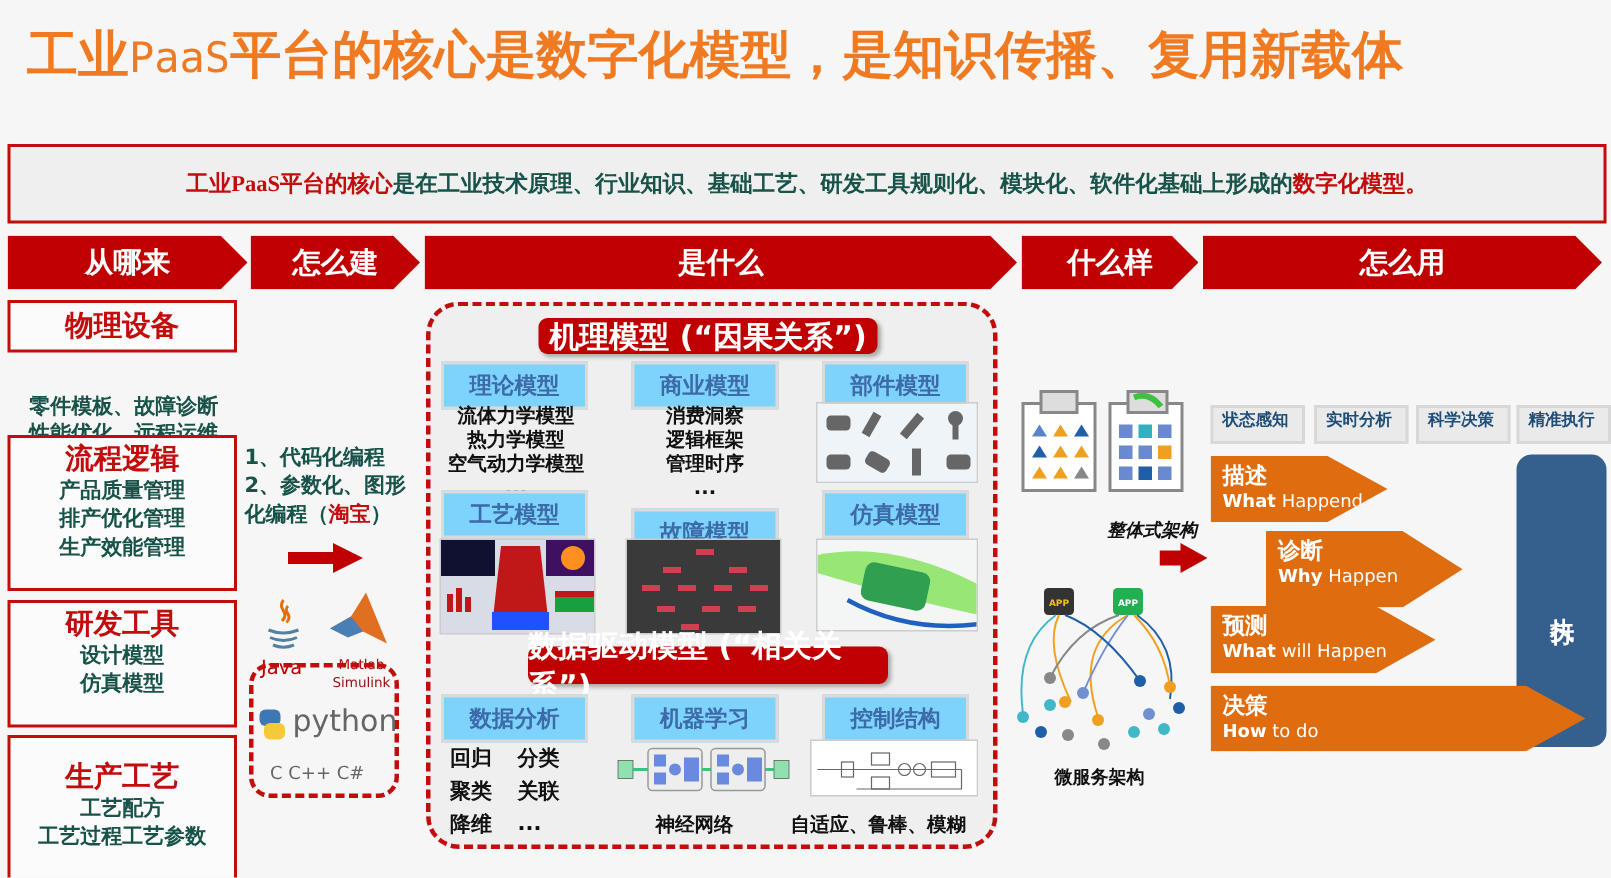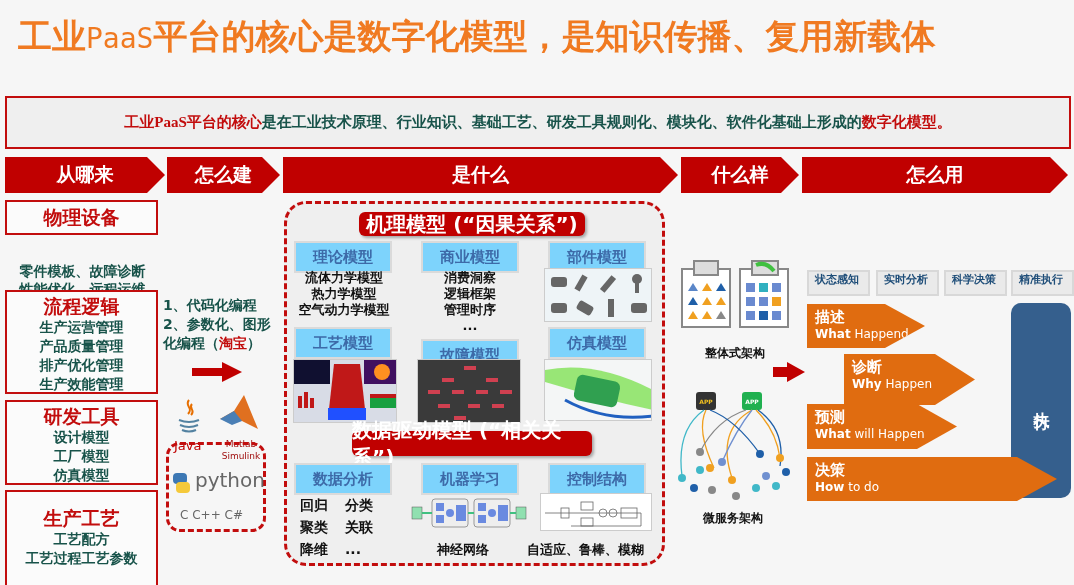--- a/index.html
+++ b/index.html
@@ -110,30 +110,28 @@
 <div class="abs srcbox" style="top:200px;height:35px;">
   <div class="hd" style="line-height:31px;">物理设备</div>
 </div>
 <div class="abs src-sub" style="left:5px;top:234px;width:155px;margin-top:28px;">
   <div>零件模板、故障诊断</div>
   <div>性能优化、远程运维</div>
 </div>
 
 <div class="abs srcbox" style="top:290px;height:104px;padding-top:2px;">
   <div class="hd">流程逻辑</div>
-  <div class="it">生产运营管理</div>
   <div class="it">产品质量管理</div>
   <div class="it">排产优化管理</div>
   <div class="it">生产效能管理</div>
 </div>
 
 <div class="abs srcbox" style="top:400px;height:85px;padding-top:2px;">
   <div class="hd">研发工具</div>
   <div class="it">设计模型</div>
-  <div class="it">工厂模型</div>
   <div class="it">仿真模型</div>
 </div>
 
 <div class="abs srcbox" style="top:490px;height:103px;padding-top:14px;">
   <div class="hd">生产工艺</div>
   <div class="it">工艺配方</div>
   <div class="it">工艺过程工艺参数</div>
 </div>
 
 <div class="abs build-text">
@@ -329,21 +327,21 @@
       <rect x="79" y="26" width="9" height="9" fill="#30b0c0"></rect>
       <rect x="92" y="26" width="9" height="9" fill="#6a8ad0"></rect>
   <rect x="66" y="40" width="9" height="9" fill="#6a8ad0"></rect>
       <rect x="79" y="40" width="9" height="9" fill="#6a8ad0"></rect>
       <rect x="92" y="40" width="9" height="9" fill="#f0a020"></rect>
   <rect x="66" y="54" width="9" height="9" fill="#6a8ad0"></rect>
       <rect x="79" y="54" width="9" height="9" fill="#1f5fa8"></rect>
       <rect x="92" y="54" width="9" height="9" fill="#6a8ad0"></rect>
     </g>
 </svg>
-<div class="abs caption" style="left:705px;top:345px;">整体式架构</div>
+<div class="abs caption" style="left:738px;top:345px;font-style:italic;">整体式架构</div>
 
 <svg class="abs" style="left:676px;top:390px;" width="120" height="110">
   <rect x="20" y="2" width="20" height="18" rx="3" fill="#333"></rect>
     <text x="30" y="14" font-size="6" fill="#f0c020" text-anchor="middle" font-family="DejaVu Sans, sans-serif" font-weight="bold">APP</text>
   <rect x="66" y="2" width="20" height="18" rx="3" fill="#20b050"></rect>
     <text x="76" y="14" font-size="6" fill="#fff" text-anchor="middle" font-family="DejaVu Sans, sans-serif" font-weight="bold">APP</text>
   <g fill="none" stroke-width="1.3">
     <path d="M6 86 Q0 40 28 20" stroke="#40b8c8"></path>
       <path d="M38 78 Q20 40 30 20" stroke="#f0a020"></path>
       <path d="M56 88 Q40 40 76 20" stroke="#f0a020"></path>

